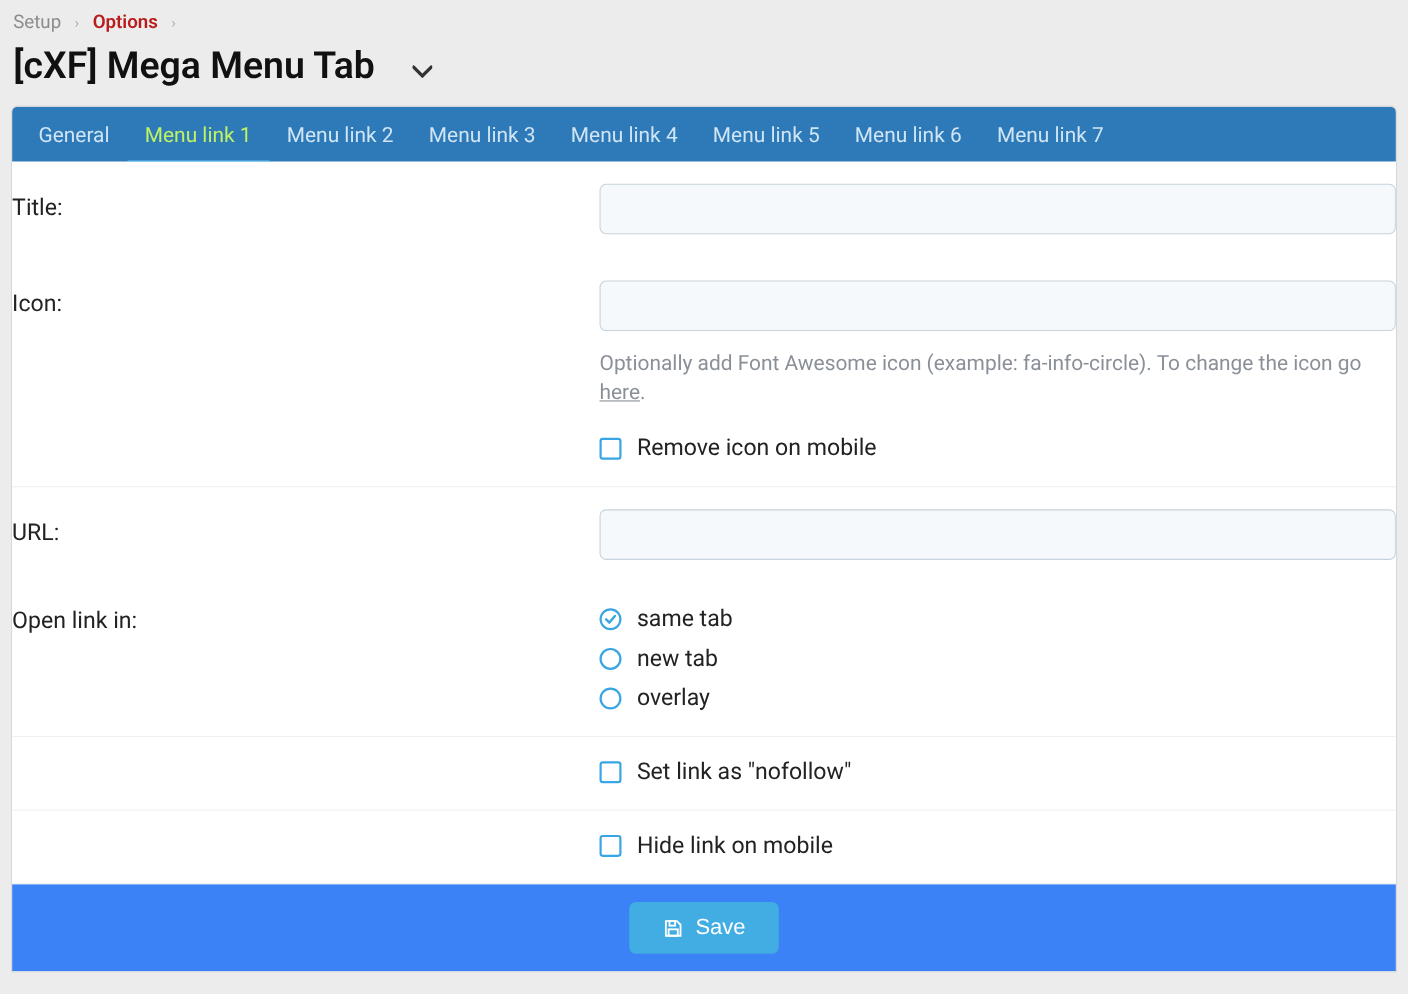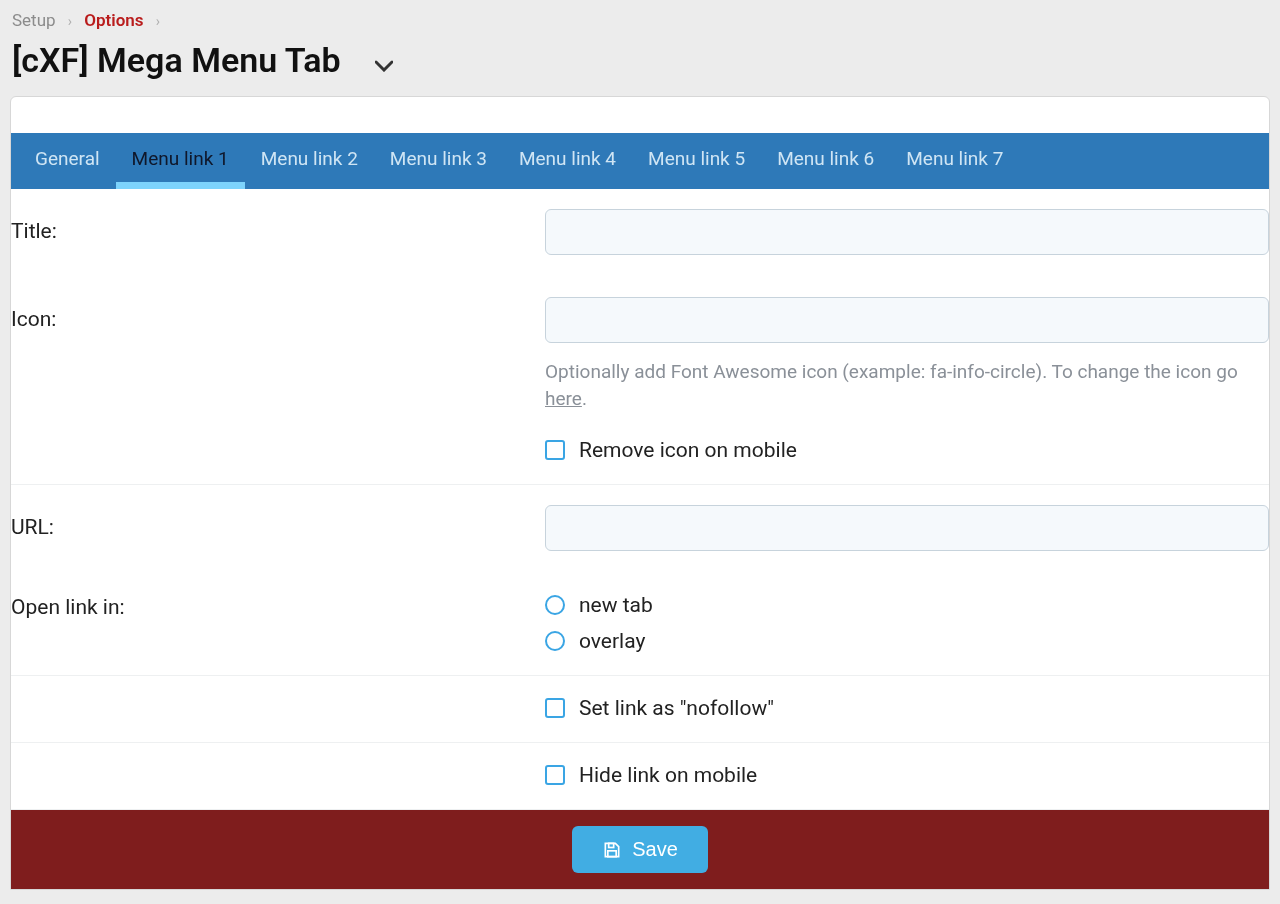--- a/index.html
+++ b/index.html
@@ -46,32 +46,31 @@
   margin: 0 10px;
   border: 1px solid #d7d7d7;
   border-radius: 6px 6px 0 0;
   overflow: hidden;
   background: #fff;
 }
 .tabbar {
   background: #2e79b8;
   display: flex;
   padding: 0 8px;
-  margin-top: 36px;
 }
 .tab {
   color: #cfe5f4;
   padding: 14px 16px 12px 16px;
   font-size: 19px;
   cursor: pointer;
   white-space: nowrap;
 }
 .tab.active {
-  color: #0f172a;
-  border-bottom: 7px solid #7dd3fc;
+  color: #bef264;
+  border-bottom: 1px solid #7dd3fc;
 }
 .form-body {
   background: #fff;
 }
 .form-row {
   display: flex;
   align-items: flex-start;
   padding: 20px 0 0 0;
   border-bottom: 1px solid #eef0f1;
 }
@@ -131,21 +130,21 @@
   border-radius: 50%;
   margin-right: 14px;
   flex-shrink: 0;
   display: flex;
   align-items: center;
   justify-content: center;
 }
 .radio.checked svg { display: block; }
 .radio svg { display: none; }
 .footer {
-  background: #7f1d1d;
+  background: #3b82f6;
   padding: 16px 0;
   display: flex;
   justify-content: center;
 }
 .save-btn {
   background: #41ade3;
   color: #fff;
   border: none;
   border-radius: 6px;
   padding: 12px 30px;
@@ -220,20 +219,28 @@
     <div class="form-row noborder">
       <div class="form-label-col">URL:</div>
       <div class="form-input-col">
         <input type="text" class="text-input" value="" style="">
       </div>
     </div>
 
     <div class="form-row">
       <div class="form-label-col tight">Open link in:</div>
       <div class="form-input-col">
+        <label class="radio-row">
+          <span class="radio checked">
+            <svg width="14" height="14" viewBox="0 0 14 14">
+                <path d="M3 7 L6 10 L11 4" fill="none" stroke="#3aa5e4" stroke-width="2.2" stroke-linecap="round" stroke-linejoin="round"></path>
+              </svg>
+          </span>
+          <span>same tab</span>
+        </label>
         <label class="radio-row">
           <span class="radio"></span>
           <span>new tab</span>
         </label>
         <label class="radio-row">
           <span class="radio"></span>
           <span>overlay</span>
         </label>
       </div>
     </div>

